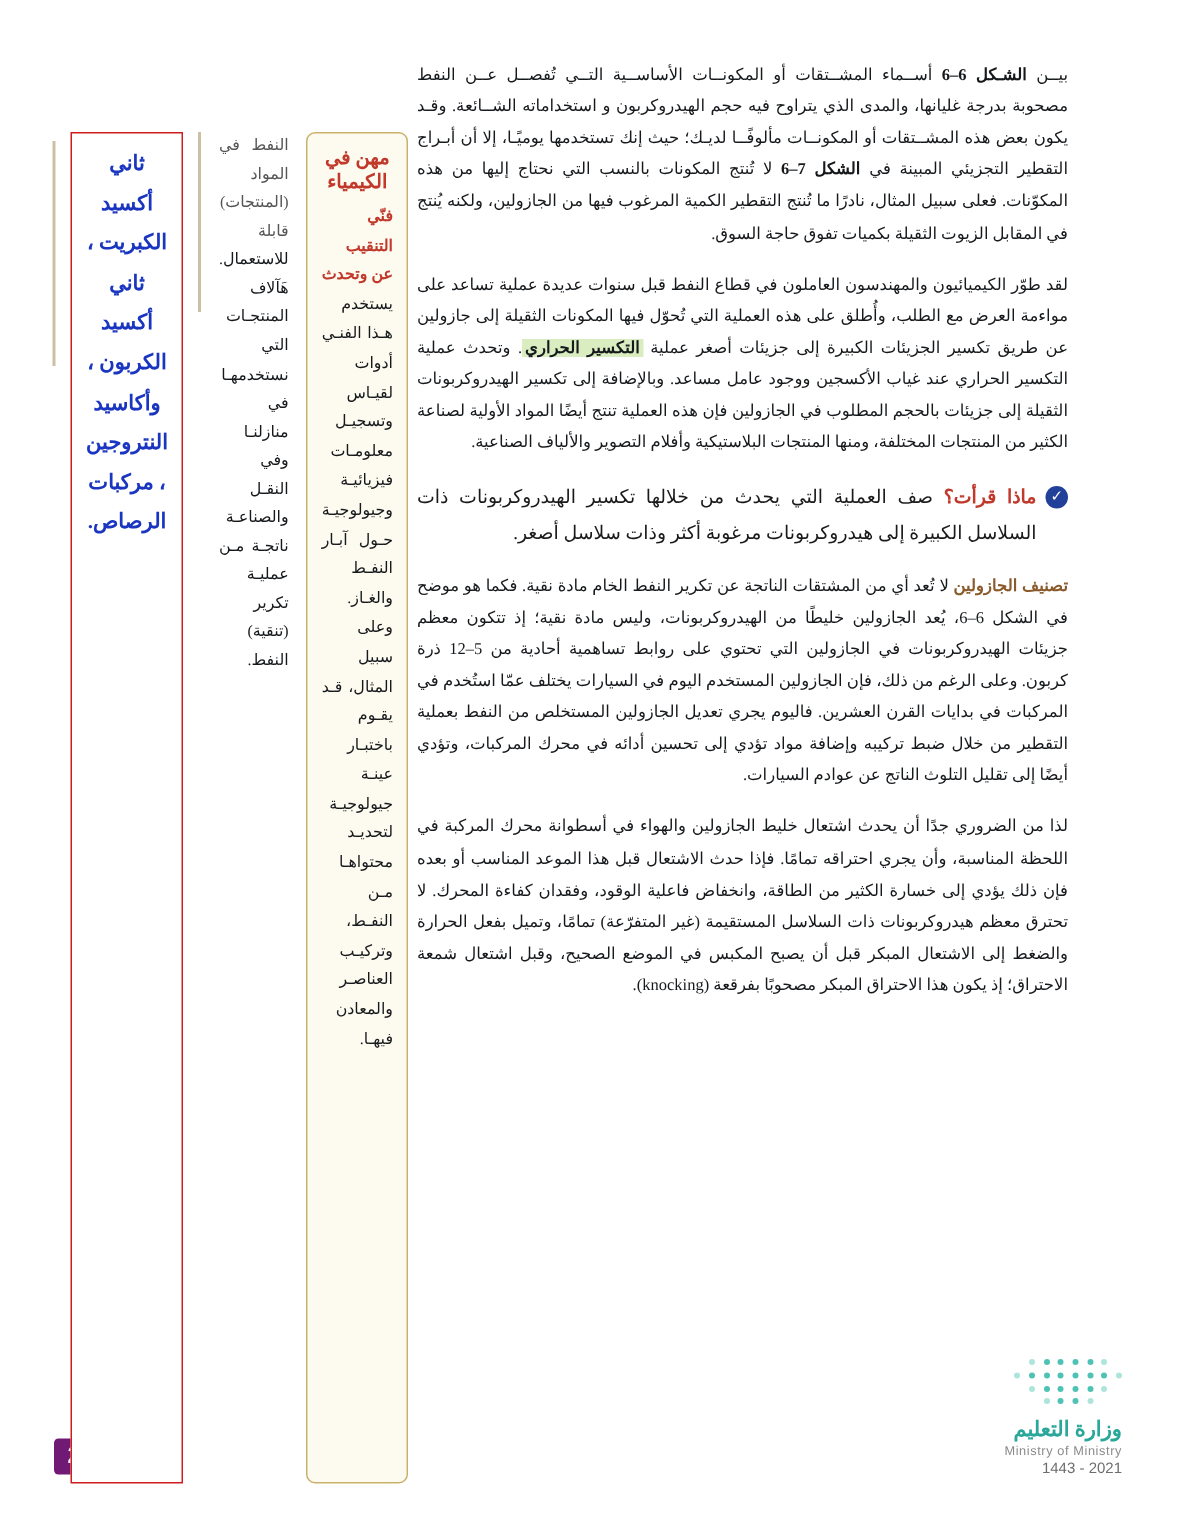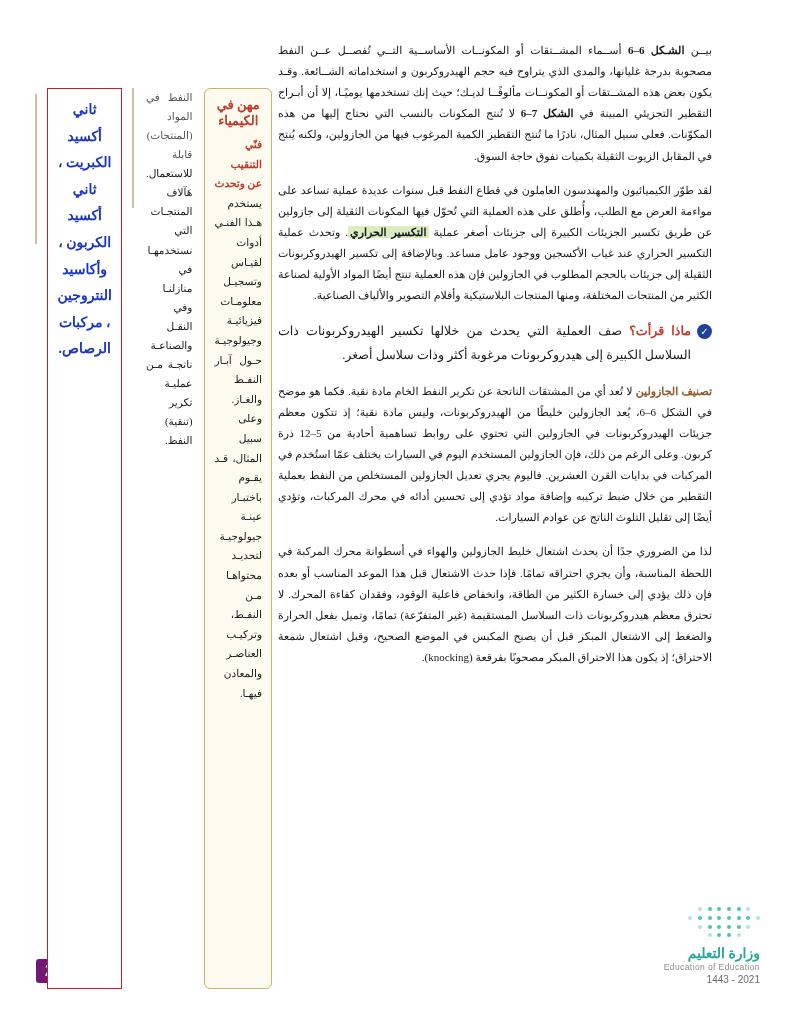--- a/index.html
+++ b/index.html
@@ -64,21 +64,21 @@
     font-size:12.6px;
     line-height:1.92;
     text-align:justify;
     flex:1 1 auto;
   }
   .qa-label { color:#c0392b; font-weight:bold; }
 
   
   .footer-brand {
     position:absolute;
-    bottom:4px; right:12px;
+    bottom:4px; right:24px;
     text-align:right;
     direction:rtl;
   }
   .dots {
     width:86px; height:34px;
     display:grid;
     grid-template-columns:repeat(9, 1fr);
     grid-template-rows:repeat(4, 1fr);
     gap:1px;
     margin-bottom:4px;
@@ -303,21 +303,21 @@
           <i class="off"></i>
           <i class="pale"></i>
           <i></i>
           <i></i>
           <i class="pale"></i>
           <i class="off"></i>
           <i class="off"></i>
           <i class="off"></i>
       </div>
       <div class="brand-ar">وزارة التعليم</div>
-      <div class="brand-en">Education of Education</div>
+      <div class="brand-en">Ministry of Ministry</div>
       <div class="brand-year">2021 - 1443</div>
     </div>
   </div>
 
   <div class="side-col">
 
     <div class="careers-card">
       <div class="careers-title">مهن في الكيمياء</div>
       <div class="careers-sub">
         <span class="kw">فنّي التنقيب عن وتحدث</span>

